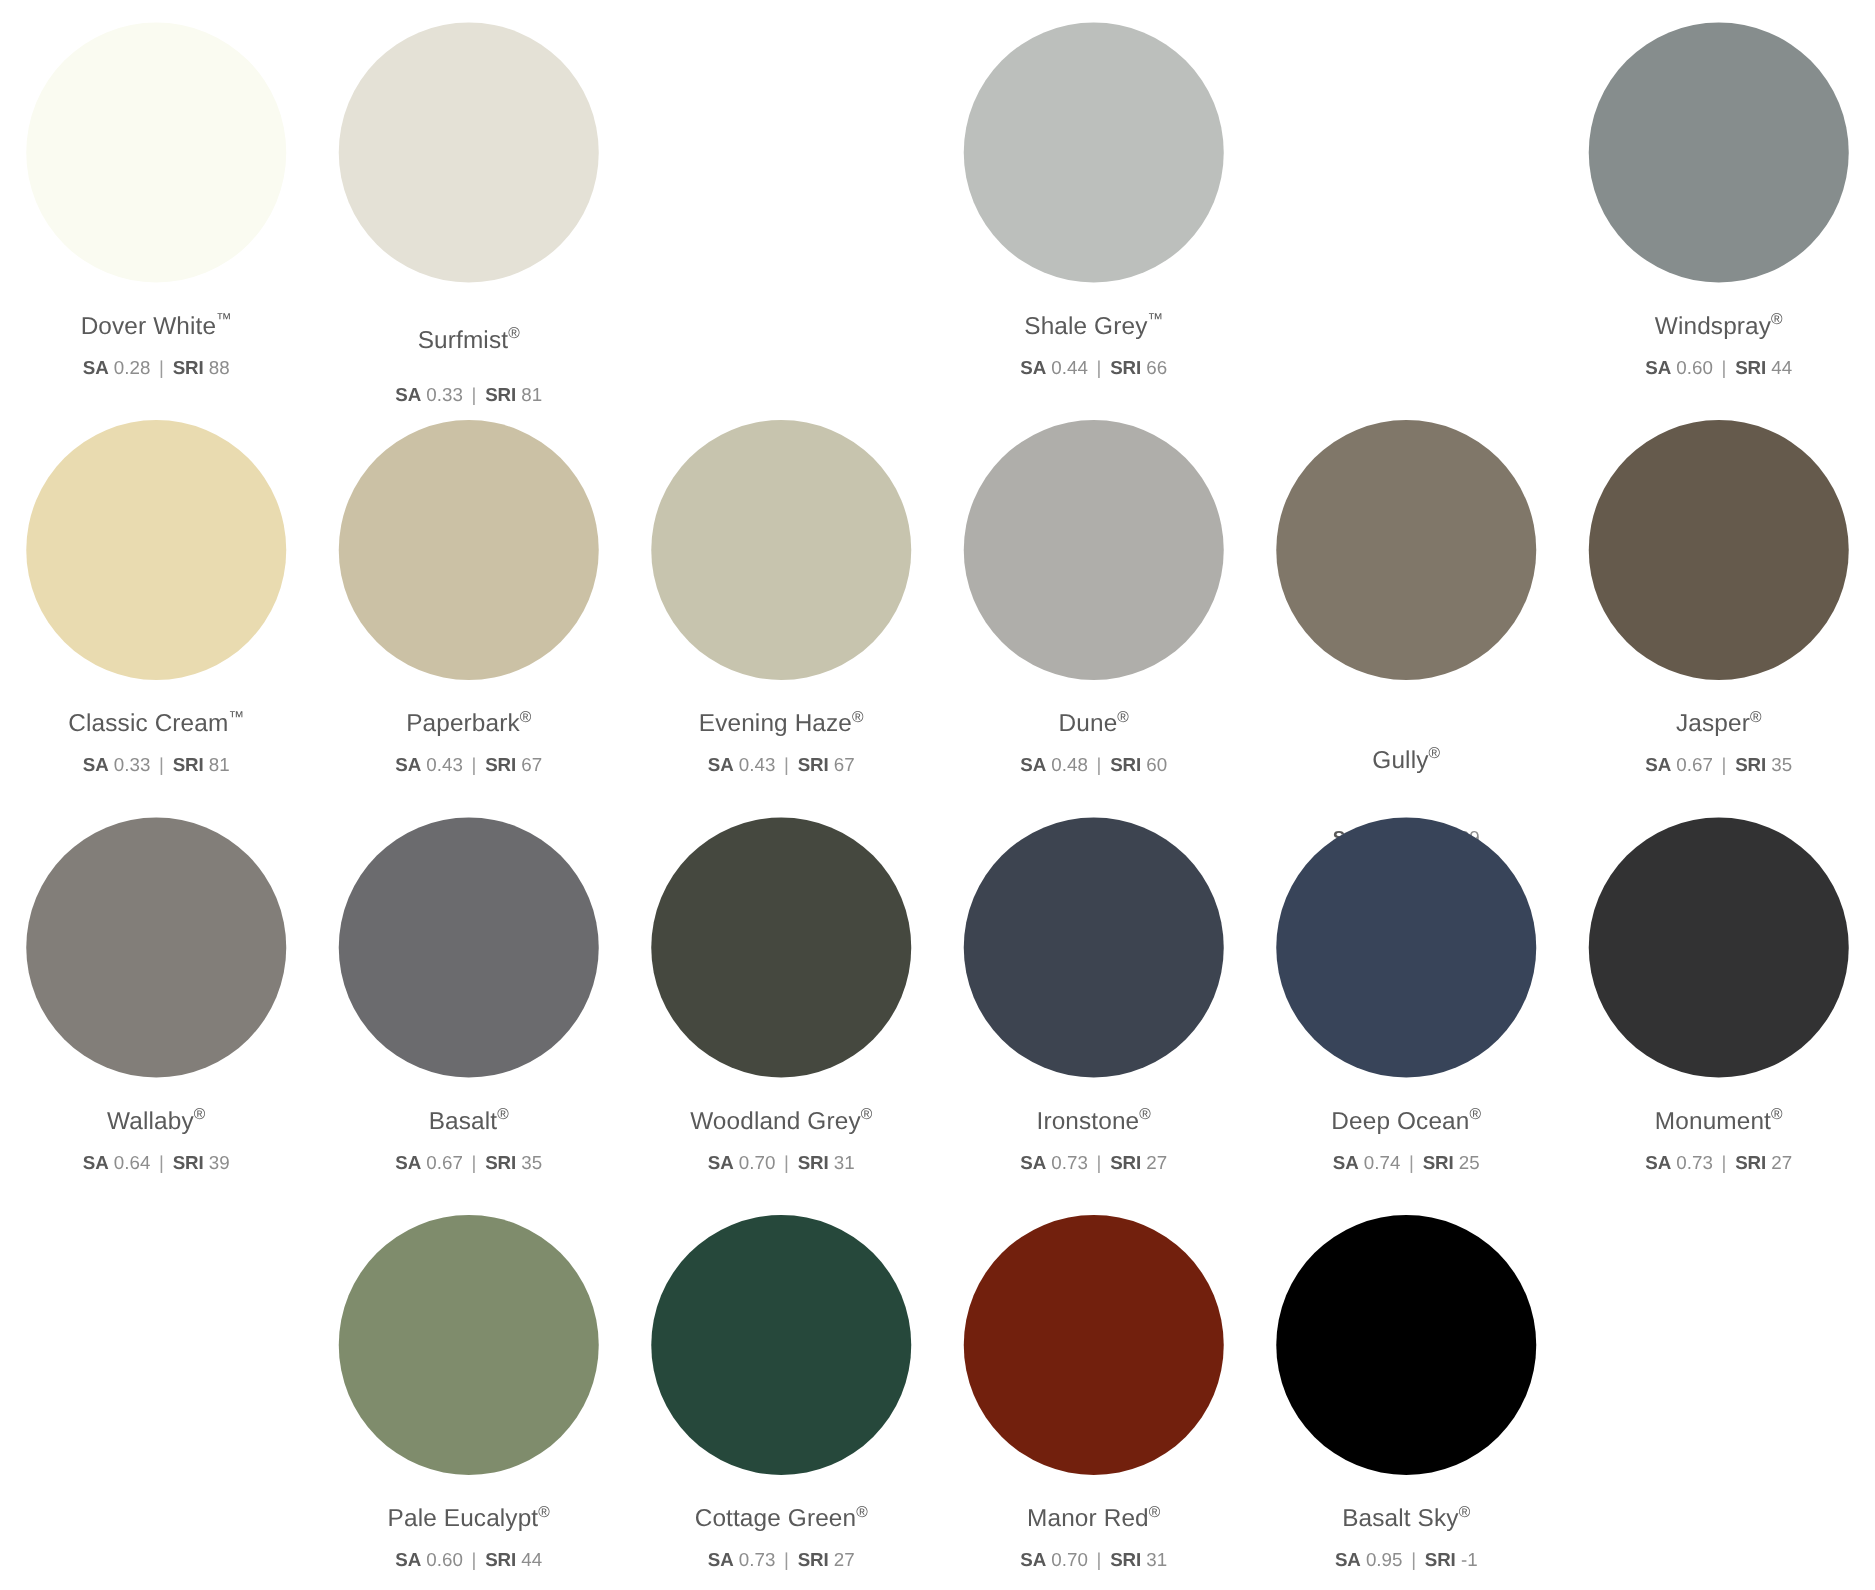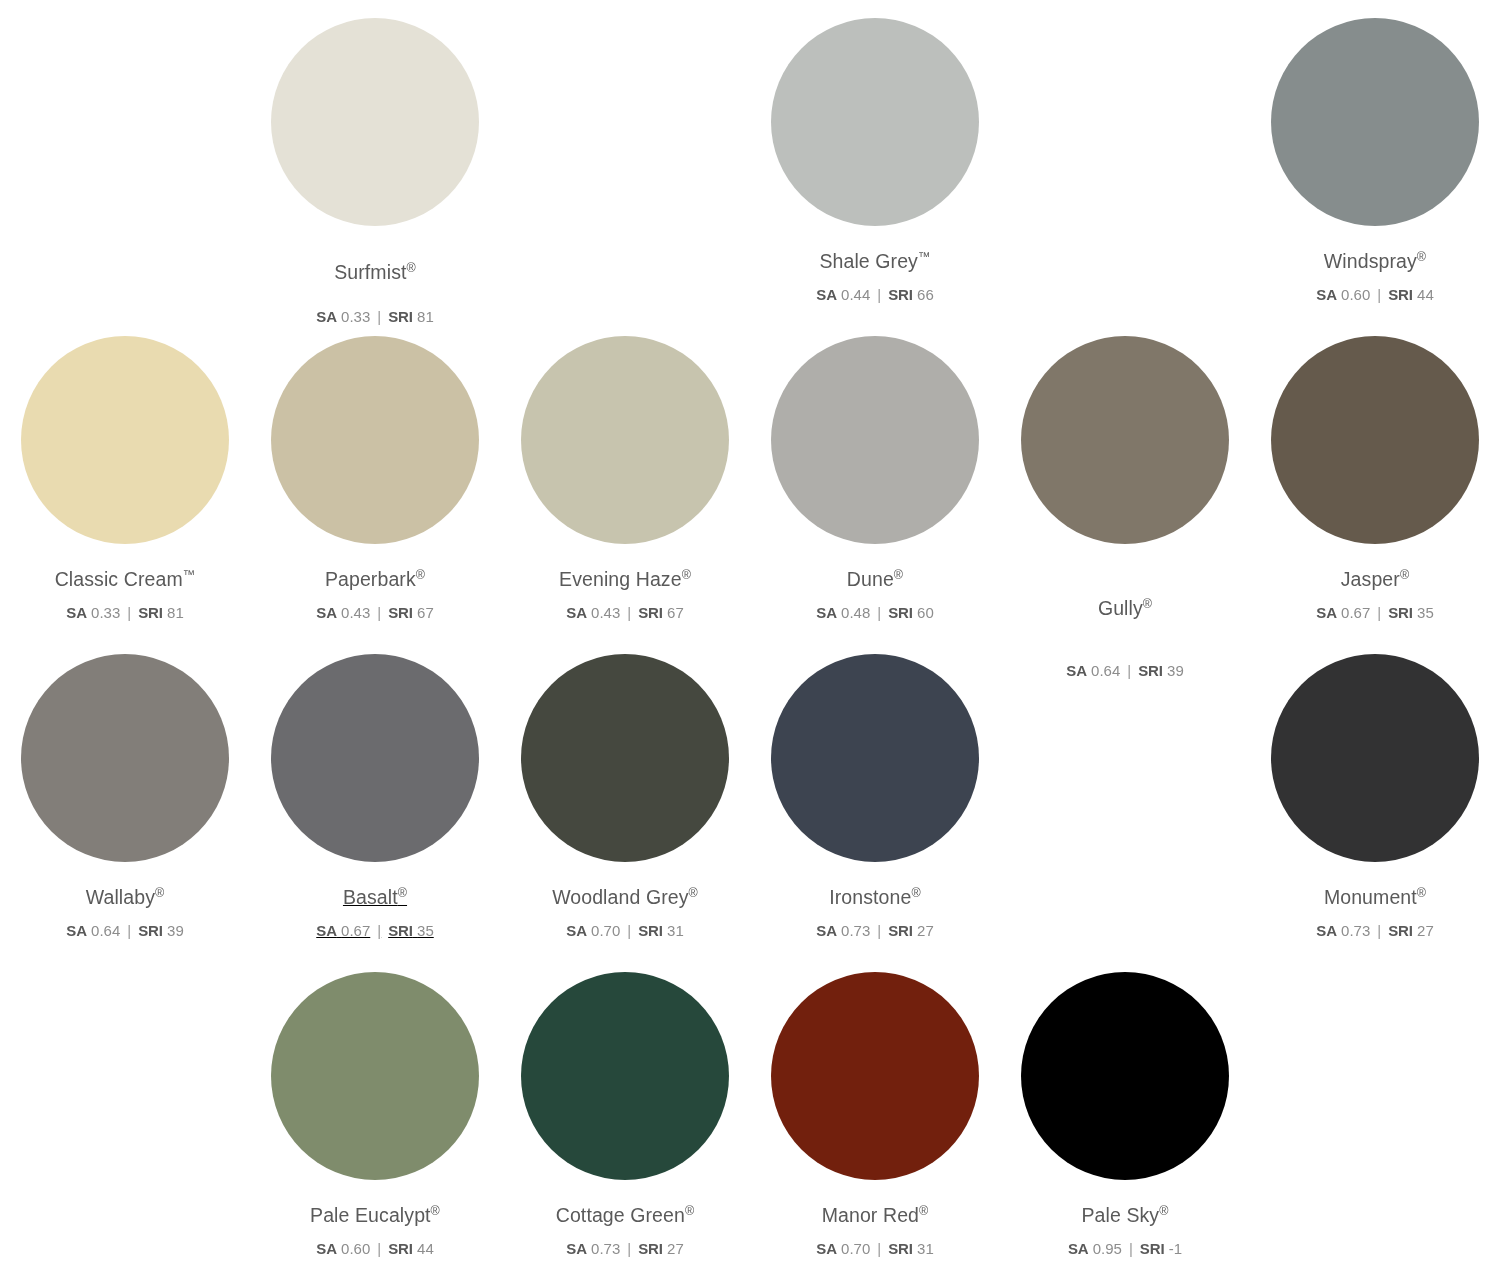--- a/index.html
+++ b/index.html
@@ -75,20 +75,25 @@
 
   .swatch-metrics .sep {
     color: #9b9b9b;
     padding: 0 7px;
   }
 </style>
 </head>
 <body>
 
 <div id="palette-grid">
+    <div class="swatch-cell" style="grid-area: 1 / 1;">
+      <div class="swatch-circle" style="background: rgb(250, 251, 241);"></div>
+      <div class="swatch-name"><span>Dover White</span><span class="mark">™</span></div>
+      <div class="swatch-metrics"><span class="lbl">SA</span> <span class="val">0.28</span><span class="sep">|</span><span class="lbl">SRI</span> <span class="val">88</span></div>
+    </div>
     <div class="swatch-cell" style="grid-area: 1 / 2; gap: 11px;">
       <div class="swatch-circle" style="background: rgb(228, 225, 214);"></div>
       <div class="swatch-name"><span>Surfmist</span><span class="mark">®</span></div>
       <div class="swatch-metrics"><span class="lbl">SA</span> <span class="val">0.33</span><span class="sep">|</span><span class="lbl">SRI</span> <span class="val">81</span></div>
     </div>
     <div class="swatch-cell" style="grid-area: 1 / 4;">
       <div class="swatch-circle" style="background: rgb(188, 191, 188);"></div>
       <div class="swatch-name"><span>Shale Grey</span><span class="mark">™</span></div>
       <div class="swatch-metrics"><span class="lbl">SA</span> <span class="val">0.44</span><span class="sep">|</span><span class="lbl">SRI</span> <span class="val">66</span></div>
     </div>
@@ -125,34 +130,39 @@
     <div class="swatch-cell" style="grid-area: 2 / 6;">
       <div class="swatch-circle" style="background: rgb(101, 90, 76);"></div>
       <div class="swatch-name"><span>Jasper</span><span class="mark">®</span></div>
       <div class="swatch-metrics"><span class="lbl">SA</span> <span class="val">0.67</span><span class="sep">|</span><span class="lbl">SRI</span> <span class="val">35</span></div>
     </div>
     <div class="swatch-cell" style="grid-area: 3 / 1;">
       <div class="swatch-circle" style="background: rgb(130, 126, 121);"></div>
       <div class="swatch-name"><span>Wallaby</span><span class="mark">®</span></div>
       <div class="swatch-metrics"><span class="lbl">SA</span> <span class="val">0.64</span><span class="sep">|</span><span class="lbl">SRI</span> <span class="val">39</span></div>
     </div>
-    <div class="swatch-cell" style="grid-area: 3 / 2; text-decoration: underline;">
+    <div class="swatch-cell" style="grid-area: 3 / 2;">
       <div class="swatch-circle" style="background: rgb(107, 107, 110);"></div>
       <div class="swatch-name"><span>Basalt</span><span class="mark">®</span></div>
       <div class="swatch-metrics"><span class="lbl">SA</span> <span class="val">0.67</span><span class="sep">|</span><span class="lbl">SRI</span> <span class="val">35</span></div>
     </div>
     <div class="swatch-cell" style="grid-area: 3 / 3;">
       <div class="swatch-circle" style="background: rgb(69, 72, 63);"></div>
       <div class="swatch-name"><span>Woodland Grey</span><span class="mark">®</span></div>
       <div class="swatch-metrics"><span class="lbl">SA</span> <span class="val">0.70</span><span class="sep">|</span><span class="lbl">SRI</span> <span class="val">31</span></div>
     </div>
     <div class="swatch-cell" style="grid-area: 3 / 4;">
       <div class="swatch-circle" style="background: rgb(61, 68, 80);"></div>
       <div class="swatch-name"><span>Ironstone</span><span class="mark">®</span></div>
       <div class="swatch-metrics"><span class="lbl">SA</span> <span class="val">0.73</span><span class="sep">|</span><span class="lbl">SRI</span> <span class="val">27</span></div>
+    </div>
+    <div class="swatch-cell" style="grid-area: 3 / 5;">
+      <div class="swatch-circle" style="background: rgb(56, 68, 89);"></div>
+      <div class="swatch-name"><span>Deep Ocean</span><span class="mark">®</span></div>
+      <div class="swatch-metrics"><span class="lbl">SA</span> <span class="val">0.74</span><span class="sep">|</span><span class="lbl">SRI</span> <span class="val">25</span></div>
     </div>
     <div class="swatch-cell" style="grid-area: 3 / 6;">
       <div class="swatch-circle" style="background: rgb(50, 50, 51);"></div>
       <div class="swatch-name"><span>Monument</span><span class="mark">®</span></div>
       <div class="swatch-metrics"><span class="lbl">SA</span> <span class="val">0.73</span><span class="sep">|</span><span class="lbl">SRI</span> <span class="val">27</span></div>
     </div>
     <div class="swatch-cell" style="grid-area: 4 / 2;">
       <div class="swatch-circle" style="background: rgb(127, 140, 108);"></div>
       <div class="swatch-name"><span>Pale Eucalypt</span><span class="mark">®</span></div>
       <div class="swatch-metrics"><span class="lbl">SA</span> <span class="val">0.60</span><span class="sep">|</span><span class="lbl">SRI</span> <span class="val">44</span></div>
@@ -162,16 +172,16 @@
       <div class="swatch-name"><span>Cottage Green</span><span class="mark">®</span></div>
       <div class="swatch-metrics"><span class="lbl">SA</span> <span class="val">0.73</span><span class="sep">|</span><span class="lbl">SRI</span> <span class="val">27</span></div>
     </div>
     <div class="swatch-cell" style="grid-area: 4 / 4;">
       <div class="swatch-circle" style="background: rgb(114, 32, 13);"></div>
       <div class="swatch-name"><span>Manor Red</span><span class="mark">®</span></div>
       <div class="swatch-metrics"><span class="lbl">SA</span> <span class="val">0.70</span><span class="sep">|</span><span class="lbl">SRI</span> <span class="val">31</span></div>
     </div>
     <div class="swatch-cell" style="grid-area: 4 / 5;">
       <div class="swatch-circle" style="background: rgb(0, 0, 0);"></div>
-      <div class="swatch-name"><span>Pale Sky</span><span class="mark">®</span></div>
+      <div class="swatch-name"><span>Basalt Sky</span><span class="mark">®</span></div>
       <div class="swatch-metrics"><span class="lbl">SA</span> <span class="val">0.95</span><span class="sep">|</span><span class="lbl">SRI</span> <span class="val">-1</span></div>
     </div>
   </div>
 
 </body></html>

